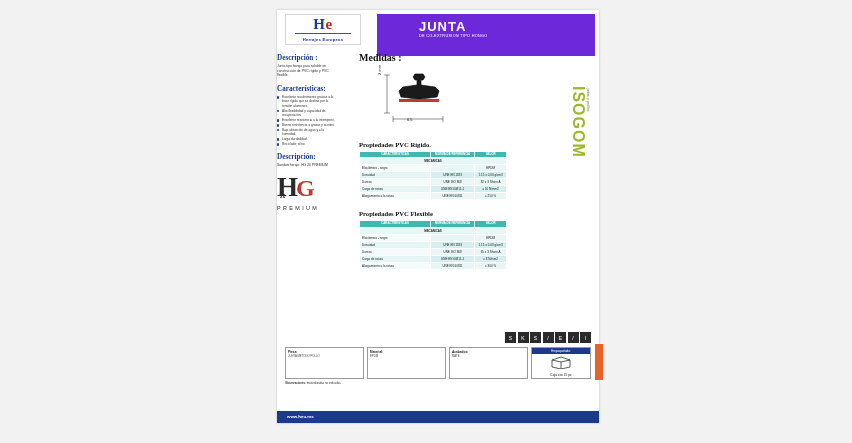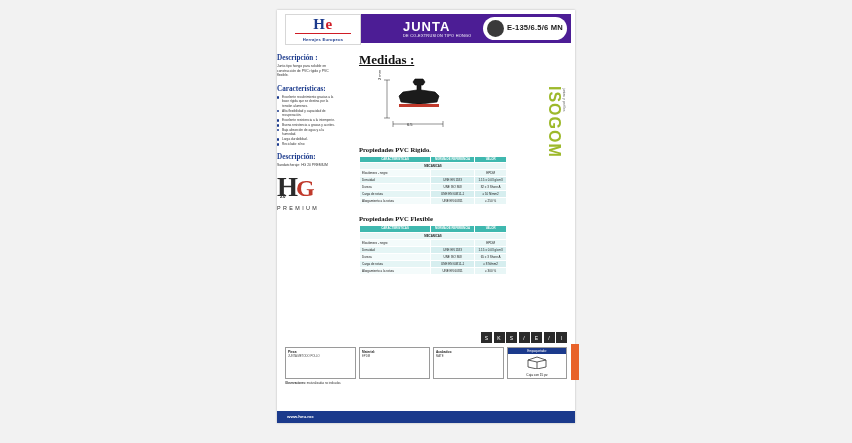--- a/index.html
+++ b/index.html
@@ -1,25 +1,25 @@
 <!DOCTYPE html>
 <html><head>
 <meta charset="utf-8">
 <style>
   html,body{margin:0;padding:0;background:#f2f2f2;}
   body{width:852px;height:443px;font-family:"Liberation Sans",sans-serif;overflow:hidden;}
-  .page{position:absolute;left:277px;top:10px;width:298px;height:413px;background:#ffffff;box-shadow:0 0 2px rgba(0,0,0,.25);}
+  .page{position:absolute;left:277px;top:10px;width:298px;height:413px;background:#ffffff;box-shadow:0 0 2px rgba(0,0,0,.25);padding-left:24px;}
   
   .hdr{position:absolute;left:0;top:0;width:100%;height:34px;}
   .logo-box{position:absolute;left:8px;top:4px;width:74px;height:29px;background:#ffffff;border:1px solid #d7d7d7;text-align:center;}
   .logo-he{font-family:"Liberation Serif",serif;font-weight:bold;font-size:15px;color:#1b3a8c;line-height:15px;margin-top:2px;letter-spacing:.5px;}
   .logo-he .e{color:#cf1b25;}
   .logo-sub{font-size:4.2px;color:#1b3a8c;font-weight:bold;letter-spacing:.2px;margin-top:3px;}
   .logo-rule{width:56px;height:1px;background:#cf1b25;margin:1px auto;}
-  .title-band{position:absolute;left:84px;top:4px;right:4px;height:29px;background:#4c1d95;}
+  .title-band{position:absolute;left:100px;top:4px;right:4px;height:42px;background:#6d28d9;}
   .t-main{position:absolute;left:42px;top:5px;color:#fff;font-size:13px;font-weight:bold;letter-spacing:1px;}
   .t-sub{position:absolute;left:42px;top:20px;color:#fff;font-size:3.8px;letter-spacing:.3px;}
   .code-pill{position:absolute;right:4px;top:3px;width:84px;height:23px;background:#fff;border-radius:12px;}
   .code-circ{position:absolute;left:4px;top:3px;width:17px;height:17px;border-radius:50%;background:#3a3a3a;}
   .code-txt{position:absolute;left:24px;top:6px;font-size:7.6px;font-weight:bold;color:#1b1b1b;letter-spacing:.2px;}
   
   .body{position:absolute;left:0;top:34px;width:100%;bottom:18px;}
   .left{position:absolute;left:0;top:10px;width:62px;}
   h2.sec{font-size:7.2px;font-weight:bold;color:#1b3a8c;margin:0 0 2px 0;font-family:"Liberation Serif",serif;}
   .ptxt{font-size:3.4px;color:#333;line-height:4.6px;margin:0 0 7px 0;}
@@ -28,21 +28,21 @@
   ul.feat li:before{content:"";position:absolute;left:0;top:1.4px;width:2.4px;height:2.4px;border-radius:50%;background:#1b3a8c;}
   .apl{font-size:3.4px;color:#333;line-height:4.6px;margin:0 0 6px 0;}
   .hg{margin-top:4px;width:58px;}
   .hg-logo{position:relative;height:30px;}
   .hg-h{font-family:"Liberation Serif",serif;font-size:27px;font-weight:bold;color:#2b2b2b;line-height:27px;}
   .hg-g{position:absolute;left:19px;top:1px;font-family:"Liberation Serif",serif;font-size:24px;font-weight:bold;color:#c0392b;}
   .hg-20{position:absolute;left:3px;top:19px;font-size:5px;font-weight:bold;color:#2b2b2b;}
   .hg-prem{font-size:5.4px;letter-spacing:2.4px;color:#2b2b2b;margin-top:1px;}
   
   .mid{position:absolute;left:82px;top:8px;width:150px;}
-  .med-title{font-size:13px;font-weight:bold;color:#111;font-family:"Liberation Serif",serif;margin:0 0 4px 0;text-decoration:underline;}
+  .med-title{font-size:10px;font-weight:bold;color:#111;font-family:"Liberation Serif",serif;margin:0 0 4px 0;}
   .draw{position:relative;width:104px;height:64px;margin-left:14px;}
   .prof{position:absolute;left:18px;top:6px;width:56px;height:40px;}
   .dimv{position:absolute;left:4px;top:8px;font-size:4px;color:#222;transform:rotate(-90deg);transform-origin:left top;}
   .dimh{position:absolute;left:34px;top:50px;font-size:4px;color:#222;}
   
   .tbl-title{font-size:6.6px;font-weight:bold;color:#111;font-family:"Liberation Serif",serif;margin:10px 0 3px 0;}
   table.props{border-collapse:collapse;width:148px;font-size:3px;}
   table.props th,table.props td{border:.4px solid #ffffff;padding:1px 2px;}
   table.props thead th{background:#3fb8af;color:#fff;font-size:2.9px;font-weight:bold;text-align:center;line-height:3.4px;}
   table.props thead th.c1{text-align:center;width:66px;}
@@ -78,24 +78,20 @@
 
   <div class="hdr">
     <div class="logo-box">
       <div class="logo-he">H<span class="e">e</span></div>
       <div class="logo-rule"></div>
       <div class="logo-sub">Herrajes Europeos</div>
     </div>
     <div class="title-band">
       <div class="t-main">JUNTA</div>
       <div class="t-sub">DE CO-EXTRUSION TIPO HONGO</div>
-      <div class="code-pill">
-        <div class="code-circ"></div>
-        <div class="code-txt">E-135/6.5/6 MN</div>
-      </div>
     </div>
   </div>
 
   <div class="body">
 
     <div class="left">
       <h2 class="sec">Descripción :</h2>
       <p class="ptxt">Junta tipo hongo para soluble en construcción de PVC rígido y PVC flexible.</p>
 
       <h2 class="sec">Características:</h2>

